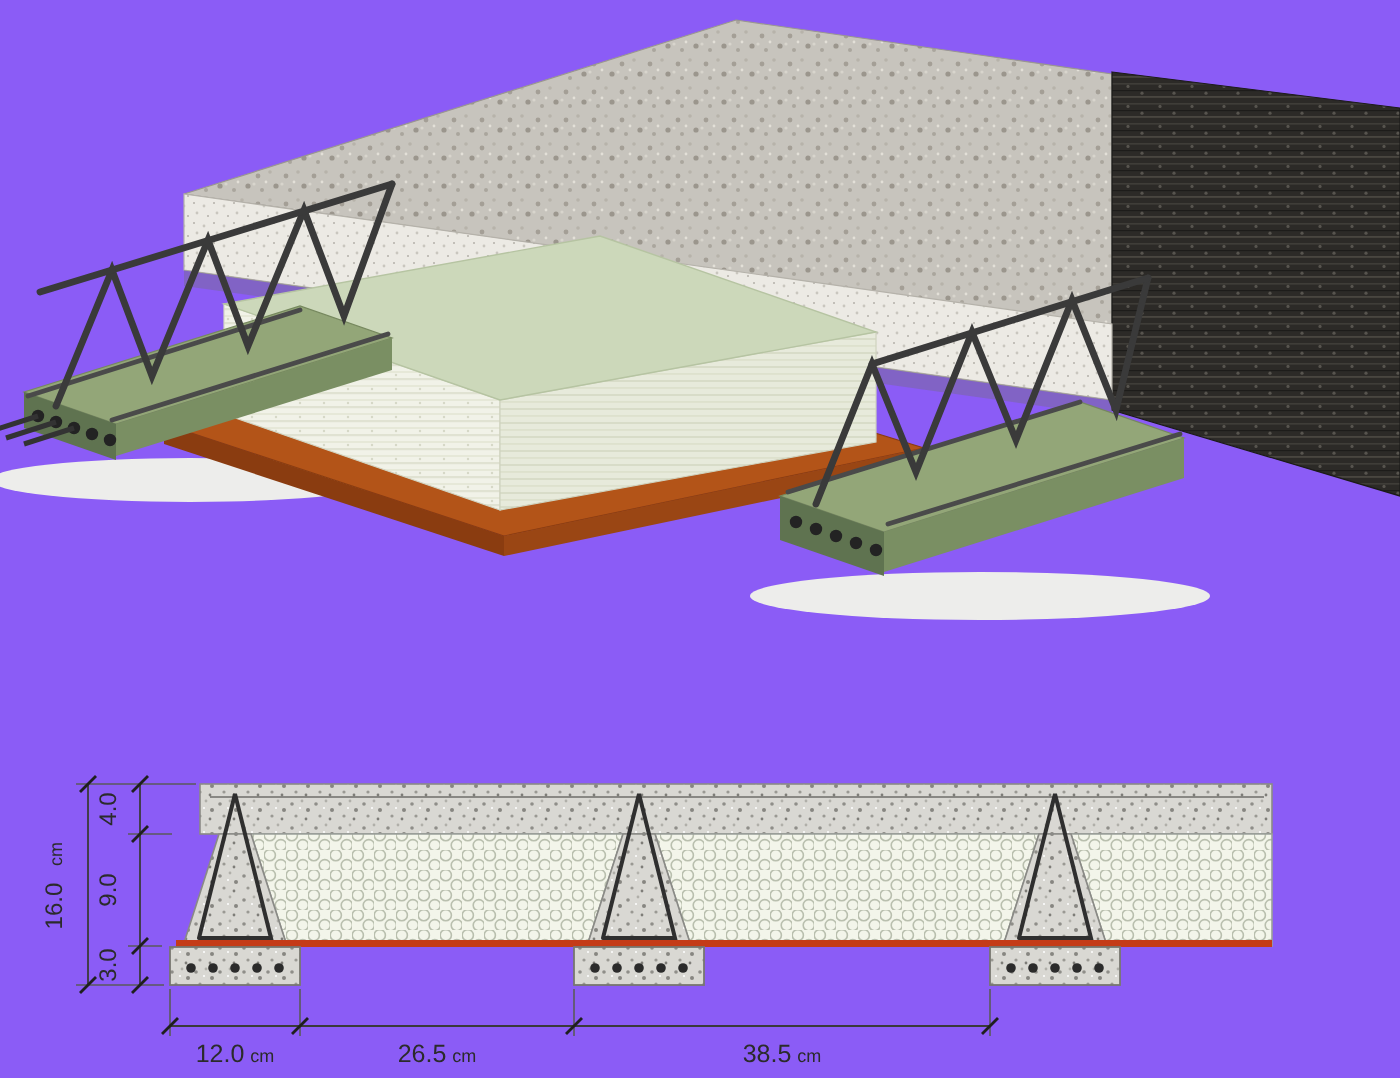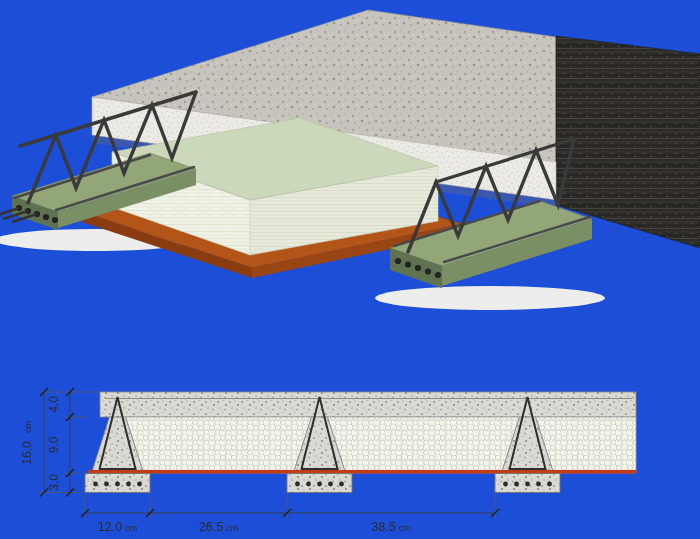--- a/index.html
+++ b/index.html
@@ -1,16 +1,16 @@
 <!DOCTYPE html>
 <html><head>
 <meta charset="utf-8">
 <style>
   html,body{margin:0;padding:0;background:#fff;}
-  .canvas{position:relative;width:700px;height:539px;background:#1d4ed8;overflow:hidden;
+  .canvas{position:relative;width:700px;height:539px;background:#8b5cf6;overflow:hidden;
           font-family:"Liberation Sans", sans-serif;}
   svg{display:block;}
   .dim-line{stroke:#3a3a3a;stroke-width:0.9;fill:none;}
   .ext-line{stroke:#5a5a5a;stroke-width:0.8;fill:none;}
   .tick{stroke:#1f1f1f;stroke-width:1.4;}
   .dim-num{font-family:"Liberation Sans",sans-serif;font-size:12px;fill:#2b2b2b;text-anchor:middle;}
   .dim-label{font-family:"Liberation Sans",sans-serif;font-size:12.5px;fill:#2b2b2b;text-anchor:middle;}
   .unit{font-size:9px;fill:#2b2b2b;}
   .truss{stroke:#3a3a3a;stroke-width:3.4;stroke-linecap:round;fill:none;}
   .chord{stroke:#4a4a4a;stroke-width:2.4;stroke-linecap:round;fill:none;}

